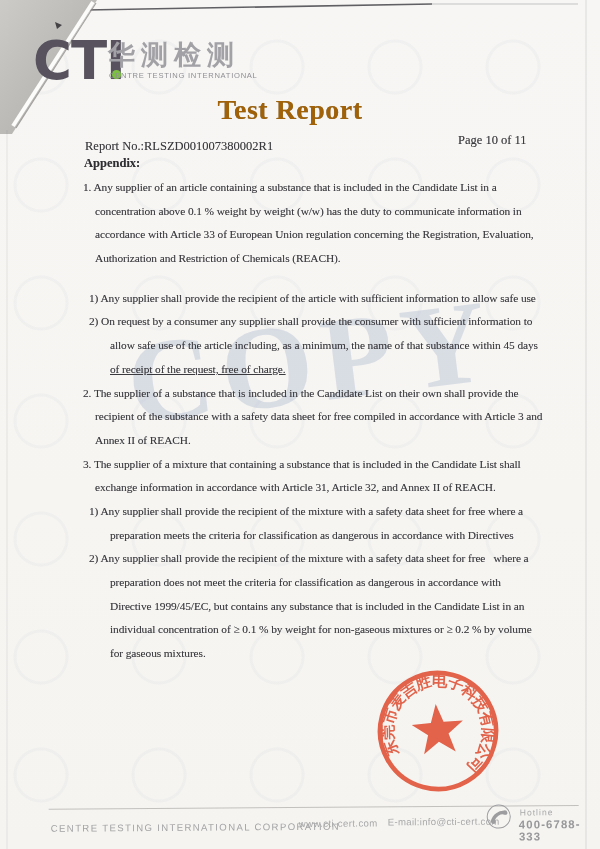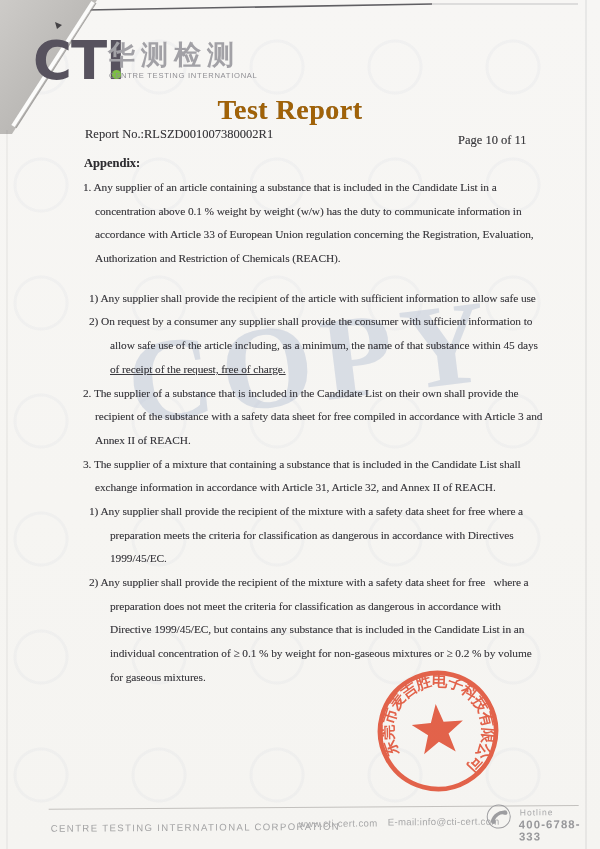--- a/index.html
+++ b/index.html
@@ -37,21 +37,21 @@
   .logo-sub{
     position:absolute;left:76px;top:37px;white-space:nowrap;
     font-family:"Liberation Sans", sans-serif;font-size:7.6px;color:#8f8e93;letter-spacing:0.72px;
   }
 
   .title{
     position:absolute;left:0;right:20px;top:94px;text-align:center;
     font-size:28px;font-weight:bold;color:#a16207;letter-spacing:0.5px;
     text-shadow:0 0 0.6px rgba(0,0,0,0.4);
   }
-  .report-no{position:absolute;left:85px;top:127px;font-size:12.5px;color:#3a393d;text-shadow:0 0 0.5px rgba(0,0,0,0.3);}
+  .report-no{position:absolute;left:85px;top:139px;font-size:12.5px;color:#3a393d;text-shadow:0 0 0.5px rgba(0,0,0,0.3);}
   .page-ind{position:absolute;left:458px;top:133px;font-size:12.5px;color:#3a393d;text-shadow:0 0 0.5px rgba(0,0,0,0.3);}
   .appendix{position:absolute;left:84px;top:156px;font-size:12.5px;font-weight:bold;color:#2e2d31;text-shadow:0 0 0.5px rgba(0,0,0,0.3);}
 
   .copy-wm{
     position:absolute;left:128px;top:326px;
     font-family:"Liberation Serif", serif;font-weight:bold;font-size:118px;line-height:1;
     color:rgba(168,181,204,0.38);letter-spacing:9px;
     transform:rotate(-7deg);transform-origin:left center;
     user-select:none;
   }
@@ -134,21 +134,20 @@
     <div class="bline" style="padding-left: 6px;">2) On request by a consumer any supplier shall provide the consumer with sufficient information to</div>
     <div class="bline" style="padding-left: 27px;">allow safe use of the article including, as a minimum, the name of that substance within 45 days</div>
     <div class="bline" style="padding-left: 27px; text-decoration: underline;">of receipt of the request, free of charge.</div>
     <div class="bline" style="padding-left: 0px;">2. The supplier of a substance that is included in the Candidate List on their own shall provide the</div>
     <div class="bline" style="padding-left: 12px;">recipient of the substance with a safety data sheet for free compiled in accordance with Article 3 and</div>
     <div class="bline" style="padding-left: 12px;">Annex II of REACH.</div>
     <div class="bline" style="padding-left: 0px;">3. The supplier of a mixture that containing a substance that is included in the Candidate List shall</div>
     <div class="bline" style="padding-left: 12px;">exchange information in accordance with Article 31, Article 32, and Annex II of REACH.</div>
     <div class="bline" style="padding-left: 6px;">1) Any supplier shall provide the recipient of the mixture with a safety data sheet for free where a</div>
     <div class="bline" style="padding-left: 27px;">preparation meets the criteria for classification as dangerous in accordance with Directives</div>
-    <div class="bline" style="padding-left: 27px;">1999/45/EC.</div>
     <div class="bline" style="padding-left: 6px;">2) Any supplier shall provide the recipient of the mixture with a safety data sheet for free   where a</div>
     <div class="bline" style="padding-left: 27px;">preparation does not meet the criteria for classification as dangerous in accordance with</div>
     <div class="bline" style="padding-left: 27px;">Directive 1999/45/EC, but contains any substance that is included in the Candidate List in an</div>
     <div class="bline" style="padding-left: 27px;">individual concentration of ≥ 0.1 % by weight for non-gaseous mixtures or ≥ 0.2 % by volume</div>
     <div class="bline" style="padding-left: 27px;">for gaseous mixtures.</div>
   </div>
 
 <svg class="stamp" viewBox="0 0 140 140">
   <circle cx="70" cy="70" r="58" fill="none" stroke="#e04f34" stroke-width="4.6"></circle>
   <polygon points="60.8,44.6 73.0,59.6 91.3,53.4 80.8,69.6 92.4,85.1 73.7,80.2 62.6,96.0 61.5,76.7 43.0,70.9 61.0,64.0" fill="#e04f34"></polygon>

